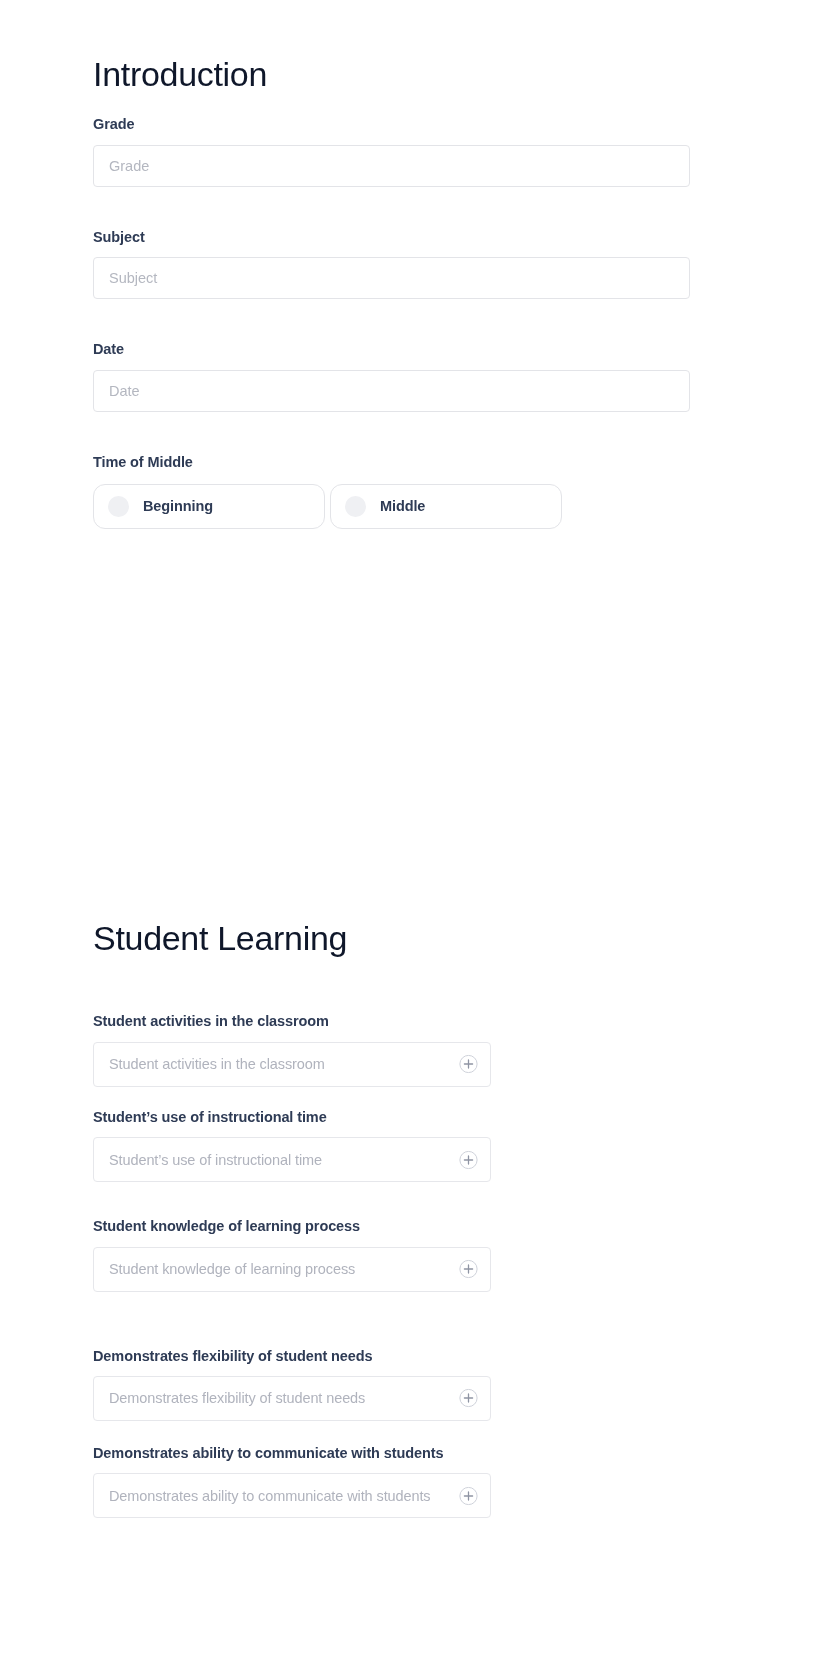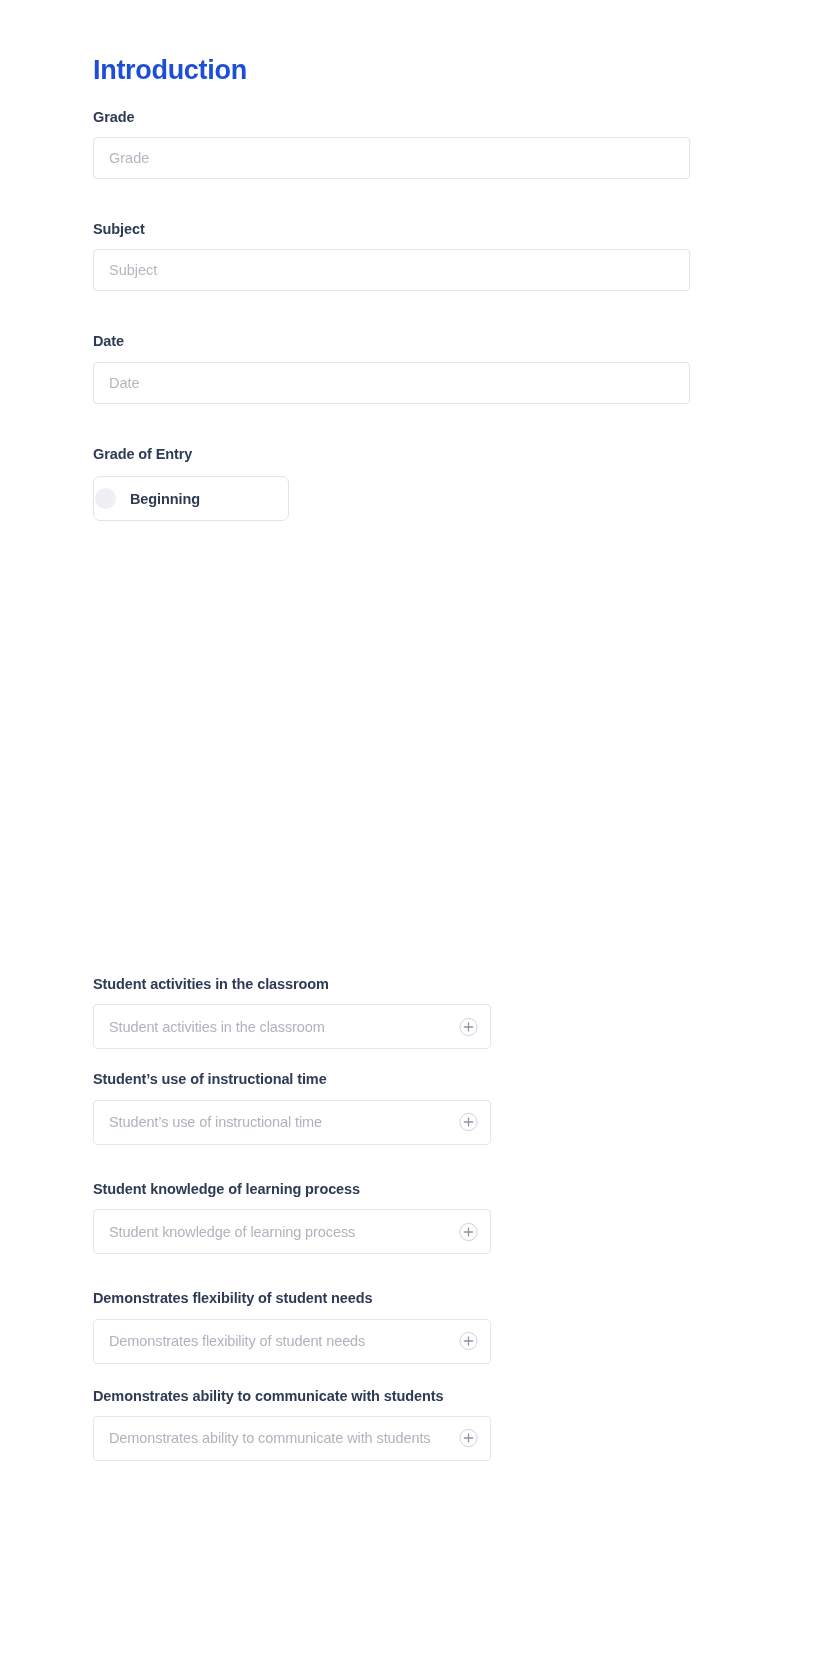--- a/index.html
+++ b/index.html
@@ -20,23 +20,23 @@
     overflow: hidden;
   }
 
   
   .section {
     position: absolute;
     left: 93px;
   }
 
   .section-title {
-    font-size: 27px;
-    font-weight: 700;
-    color: #1d4ed8;
+    font-size: 34px;
+    font-weight: 400;
+    color: #0f172a;
     letter-spacing: -0.3px;
     line-height: 1.1;
   }
 
   
   .field { margin-bottom: 20px; }
 
   .field-label {
     font-size: 14.5px;
     font-weight: 700;
@@ -61,28 +61,28 @@
   }
   .text-input::placeholder { color: #b4b7c0; }
 
   
   .radio-row {
     display: flex;
     gap: 5px;
   }
 
   .radio-card {
-    width: 196px;
+    width: 232px;
     height: 45px;
     border: 1px solid #e3e4e8;
-    border-radius: 7px;
+    border-radius: 12px;
     background: #ffffff;
     display: flex;
     align-items: center;
-    padding-left: 1px;
+    padding-left: 14px;
     cursor: pointer;
   }
 
   .radio-dot {
     width: 21px;
     height: 21px;
     border-radius: 50%;
     background: #eff0f3;
     flex: 0 0 auto;
     margin-right: 14px;
@@ -159,38 +159,43 @@
       <div class="field-label">Subject</div>
       <input class="text-input" type="text" placeholder="Subject" style="">
     </div>
 
     <div class="field" style="margin-top:42px;">
       <div class="field-label">Date</div>
       <input class="text-input" type="text" placeholder="Date" style="">
     </div>
 
     <div class="field" style="margin-top:42px;">
-      <div class="field-label" style="margin-bottom:13px;">Grade of Entry</div>
+      <div class="field-label" style="margin-bottom:13px;">Time of Middle</div>
 
       <div class="radio-row">
 
         <div class="radio-card">
           <span class="radio-dot"></span>
           <span class="radio-label">Beginning</span>
         </div>
 
+        <div class="radio-card">
+          <span class="radio-dot"></span>
+          <span class="radio-label">Middle</span>
+        </div>
 
 
       </div>
     </div>
 
   </div>
 
   <div class="section" style="top:920px;">
 
+    <div class="section-title">Student Learning</div>
 
     <div class="acc-field" style="margin-top:56px;">
       <div class="acc-label">Student activities in the classroom</div>
       <div class="acc-box">
         <span class="acc-placeholder">Student activities in the classroom</span>
         <span class="plus-icon">
           <svg width="19" height="19" viewBox="0 0 19 19">
             <circle cx="9.5" cy="9.5" r="8.6" fill="none" stroke="#cfd2da" stroke-width="1"></circle>
             <path d="M9.5 5.4 L9.5 13.6 M5.4 9.5 L13.6 9.5" stroke="#8e94a3" stroke-width="1.3" stroke-linecap="round"></path>
           </svg>
@@ -217,21 +222,21 @@
         <span class="acc-placeholder">Student knowledge of learning process</span>
         <span class="plus-icon">
           <svg width="19" height="19" viewBox="0 0 19 19">
             <circle cx="9.5" cy="9.5" r="8.6" fill="none" stroke="#cfd2da" stroke-width="1"></circle>
             <path d="M9.5 5.4 L9.5 13.6 M5.4 9.5 L13.6 9.5" stroke="#8e94a3" stroke-width="1.3" stroke-linecap="round"></path>
           </svg>
         </span>
       </div>
     </div>
 
-    <div class="acc-field" style="margin-top:36px;">
+    <div class="acc-field" style="margin-top:56px;">
       <div class="acc-label">Demonstrates flexibility of student needs</div>
       <div class="acc-box">
         <span class="acc-placeholder">Demonstrates flexibility of student needs</span>
         <span class="plus-icon">
           <svg width="19" height="19" viewBox="0 0 19 19">
             <circle cx="9.5" cy="9.5" r="8.6" fill="none" stroke="#cfd2da" stroke-width="1"></circle>
             <path d="M9.5 5.4 L9.5 13.6 M5.4 9.5 L13.6 9.5" stroke="#8e94a3" stroke-width="1.3" stroke-linecap="round"></path>
           </svg>
         </span>
       </div>

